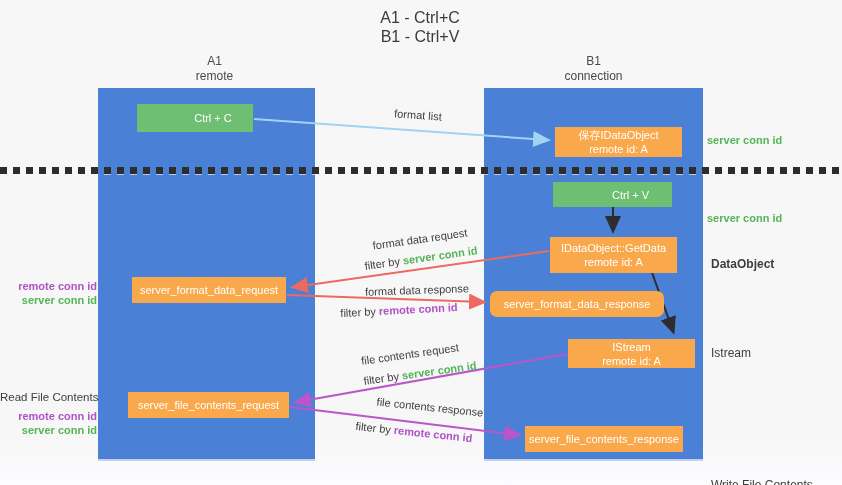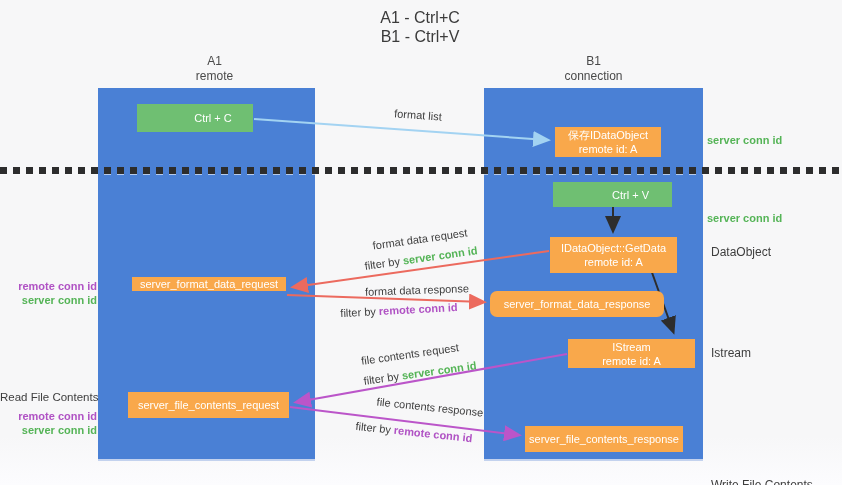--- a/index.html
+++ b/index.html
@@ -76,32 +76,32 @@
     <line x1="650" y1="267" x2="673" y2="331" style="stroke:#2d2d2d" stroke-width="2" marker-end="url(#mBlack)"></line>
     <line x1="549" y1="251" x2="294" y2="287" style="stroke:var(--red-arrow)" stroke-width="2" marker-end="url(#mRed)"></line>
     <line x1="287" y1="295" x2="483" y2="302" style="stroke:var(--red-arrow)" stroke-width="2" marker-end="url(#mRed)"></line>
     <line x1="567" y1="354" x2="297" y2="402" style="stroke:var(--magenta-arrow)" stroke-width="2" marker-end="url(#mMag)"></line>
     <line x1="290" y1="407" x2="518" y2="435" style="stroke:var(--magenta-arrow)" stroke-width="2" marker-end="url(#mMag)"></line>
   </svg>
 
   <div class="abs box green" style="left:137px;top:104px;width:116px;height:28px;">
     <div>Ctrl + C</div>
   </div>
-  <div class="abs box orange" style="left:555px;top:127px;width:106px;height:30px;">
+  <div class="abs box orange" style="left:555px;top:127px;width:127px;height:30px;">
     <div>保存IDataObject</div>
     <div>remote id: A</div>
   </div>
   <div class="abs box green" style="left:553px;top:182px;width:119px;height:25px;">
     <div>Ctrl + V</div>
   </div>
   <div class="abs box orange" style="left:550px;top:237px;width:127px;height:36px;">
     <div>IDataObject::GetData</div>
     <div>remote id: A</div>
   </div>
-  <div class="abs box orange" style="left:132px;top:277px;width:154px;height:14px;">
+  <div class="abs box orange" style="left:132px;top:277px;width:154px;height:26px;">
     <div>server_format_data_request</div>
   </div>
   <div class="abs box orange" style="left:490px;top:291px;width:174px;height:26px;border-radius:7px;">
     <div>server_format_data_response</div>
   </div>
   <div class="abs box orange" style="left:568px;top:339px;width:127px;height:29px;">
     <div>IStream</div>
     <div>remote id: A</div>
   </div>
   <div class="abs box orange" style="left:525px;top:426px;width:158px;height:26px;">
@@ -132,21 +132,21 @@
   </div>
 
   <div class="abs alabel" style="left:430px;top:407px;transform:translate(-50%,-50%) rotate(6deg);">file contents response</div>
   <div class="abs alabel" style="left:414px;top:432px;transform:translate(-50%,-50%) rotate(6deg);">
     <span>filter by</span>
     <span class="purple-id">remote conn id</span>
   </div>
 
   <div class="abs sidelabel green-id" style="left:707px;top:133px;">server conn id</div>
   <div class="abs sidelabel green-id" style="left:707px;top:211px;">server conn id</div>
-  <div class="abs sidelabel plain" style="left:711px;top:245px;">DataObject</div>
+  <div class="abs sidelabel plain" style="left:711px;top:257px;font-weight:bold;">DataObject</div>
   <div class="abs sidelabel plain" style="left:711px;top:346px;">Istream</div>
   <div class="abs sidelabel plain" style="left:711px;top:432px;margin-top:46px;">Write File Contents</div>
 
   <div class="abs idblock" style="left:6px;top:279px;">
     <div class="purple-id">remote conn id</div>
     <div class="green-id">server conn id</div>
   </div>
   <div class="abs sidelabel plain" style="left:0;top:390px;font-size:11.5px;">Read File Contents</div>
   <div class="abs idblock" style="left:6px;top:409px;">
     <div class="purple-id">remote conn id</div>

